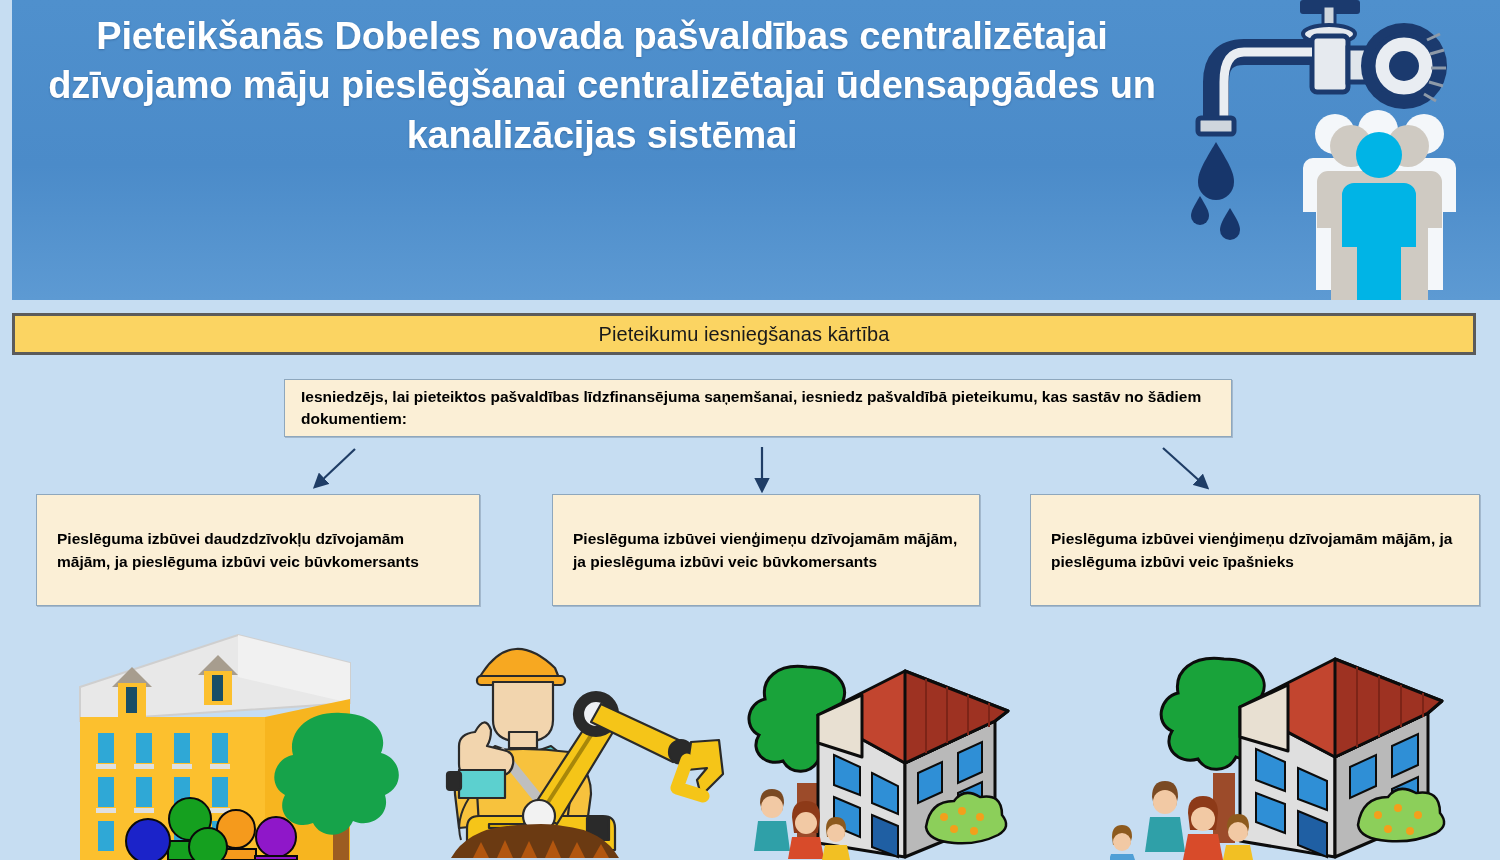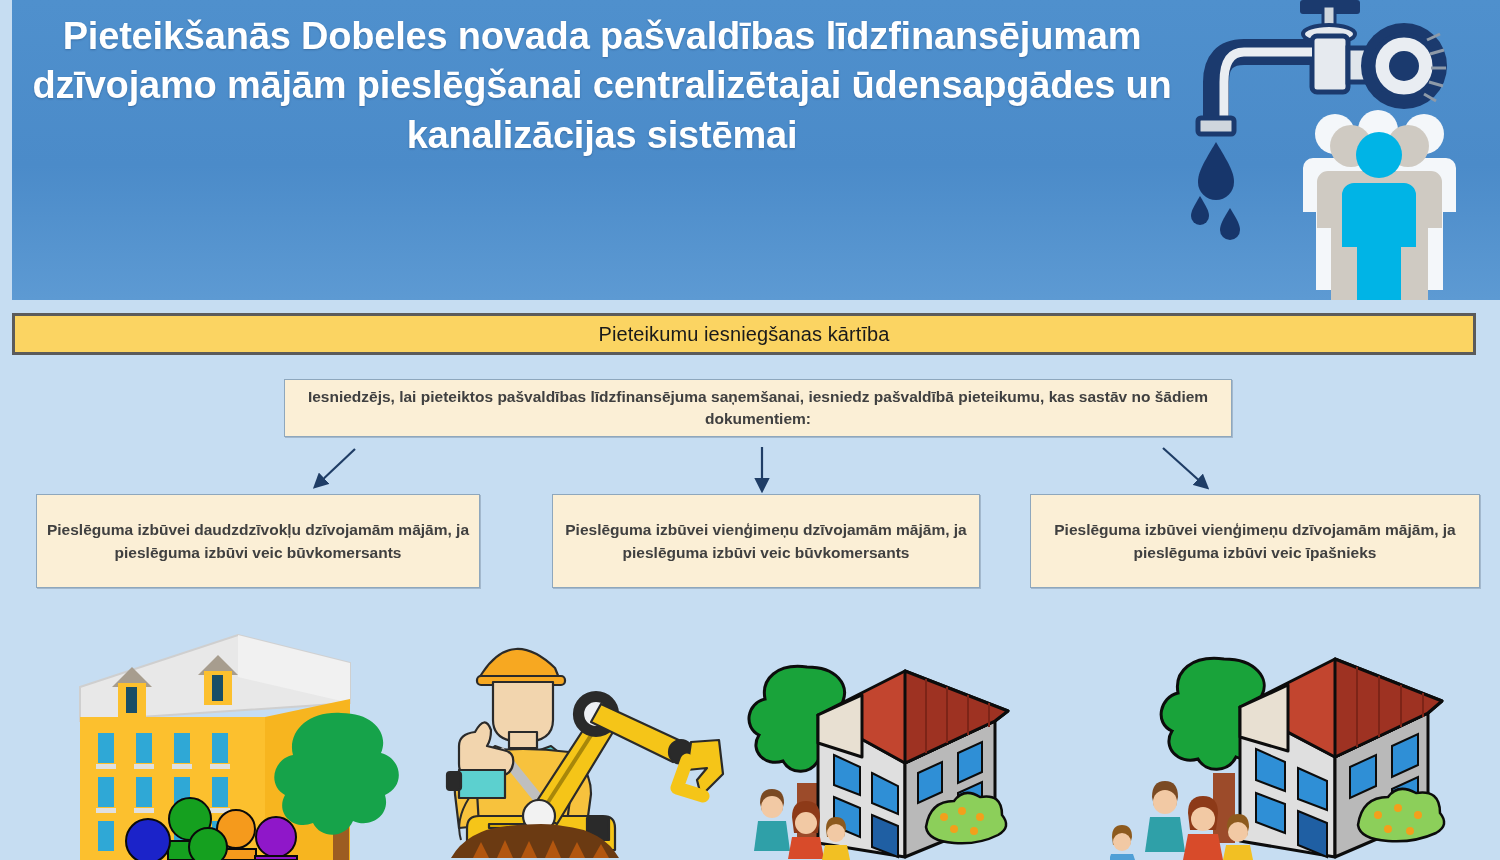--- a/index.html
+++ b/index.html
@@ -73,39 +73,38 @@
   }
   
   .flow-box {
     position: absolute;
     background: #fbefd6;
     border: 1px solid #8ea7bd;
     box-sizing: border-box;
     display: flex;
     align-items: center;
     justify-content: center;
-    text-align: center;
-    color: #404040;
+    color: #000000;
     box-shadow: 1px 1px 0 rgba(120,140,160,0.45);
   }
   .intro-box {
     left: 284px;
     top: 379px;
     width: 948px;
     height: 58px;
     padding: 4px 16px;
   }
   .intro-box .txt {
     font-size: 15.5px;
     line-height: 1.45;
     font-weight: 600;
   }
   .doc-box {
-    height: 94px;
-    padding: 4px 4px;
+    height: 112px;
+    padding: 4px 20px;
   }
   .doc-box .txt {
     font-size: 15.5px;
     line-height: 1.50;
     font-weight: bold;
   }
   .doc-box-1 { left: 36px;   top: 494px; width: 444px; }
   .doc-box-2 { left: 552px;  top: 494px; width: 428px; }
   .doc-box-3 { left: 1030px; top: 494px; width: 450px; }
 
@@ -125,21 +124,21 @@
   .illus-worker    { left: 425px; width: 315px; height: 240px; }
   .illus-house-a   { left: 740px; width: 310px; height: 215px; }
   .illus-house-b   { left: 1110px;width: 370px; height: 215px; }
 </style>
 </head>
 <body>
 
 <div id="page">
 
   <div class="header-banner">
-    <div class="header-title">Pieteikšanās Dobeles novada pašvaldības līdzfinansējumam dzīvojamo mājām pieslēgšanai centralizētajai ūdensapgādes un kanalizācijas sistēmai</div>
+    <div class="header-title">Pieteikšanās Dobeles novada pašvaldības centralizētajai dzīvojamo māju pieslēgšanai centralizētajai ūdensapgādes un kanalizācijas sistēmai</div>
 
     <div class="header-art">
       <svg viewBox="0 0 320 300" width="320" height="300" xmlns="http://www.w3.org/2000/svg">
 
         <g>
           <rect x="128" y="0" width="60" height="14" rx="3" fill="#1b3a6e"></rect>
           <rect x="151" y="6" width="12" height="26" fill="#cfd6dd" stroke="#1b3a6e" stroke-width="3"></rect>
           <ellipse cx="157" cy="34" rx="26" ry="9" fill="#e6eaef" stroke="#1b3a6e" stroke-width="4"></ellipse>
 
           <rect x="140" y="36" width="36" height="56" rx="5" fill="#e6eaef" stroke="#1b3a6e" stroke-width="5"></rect>

